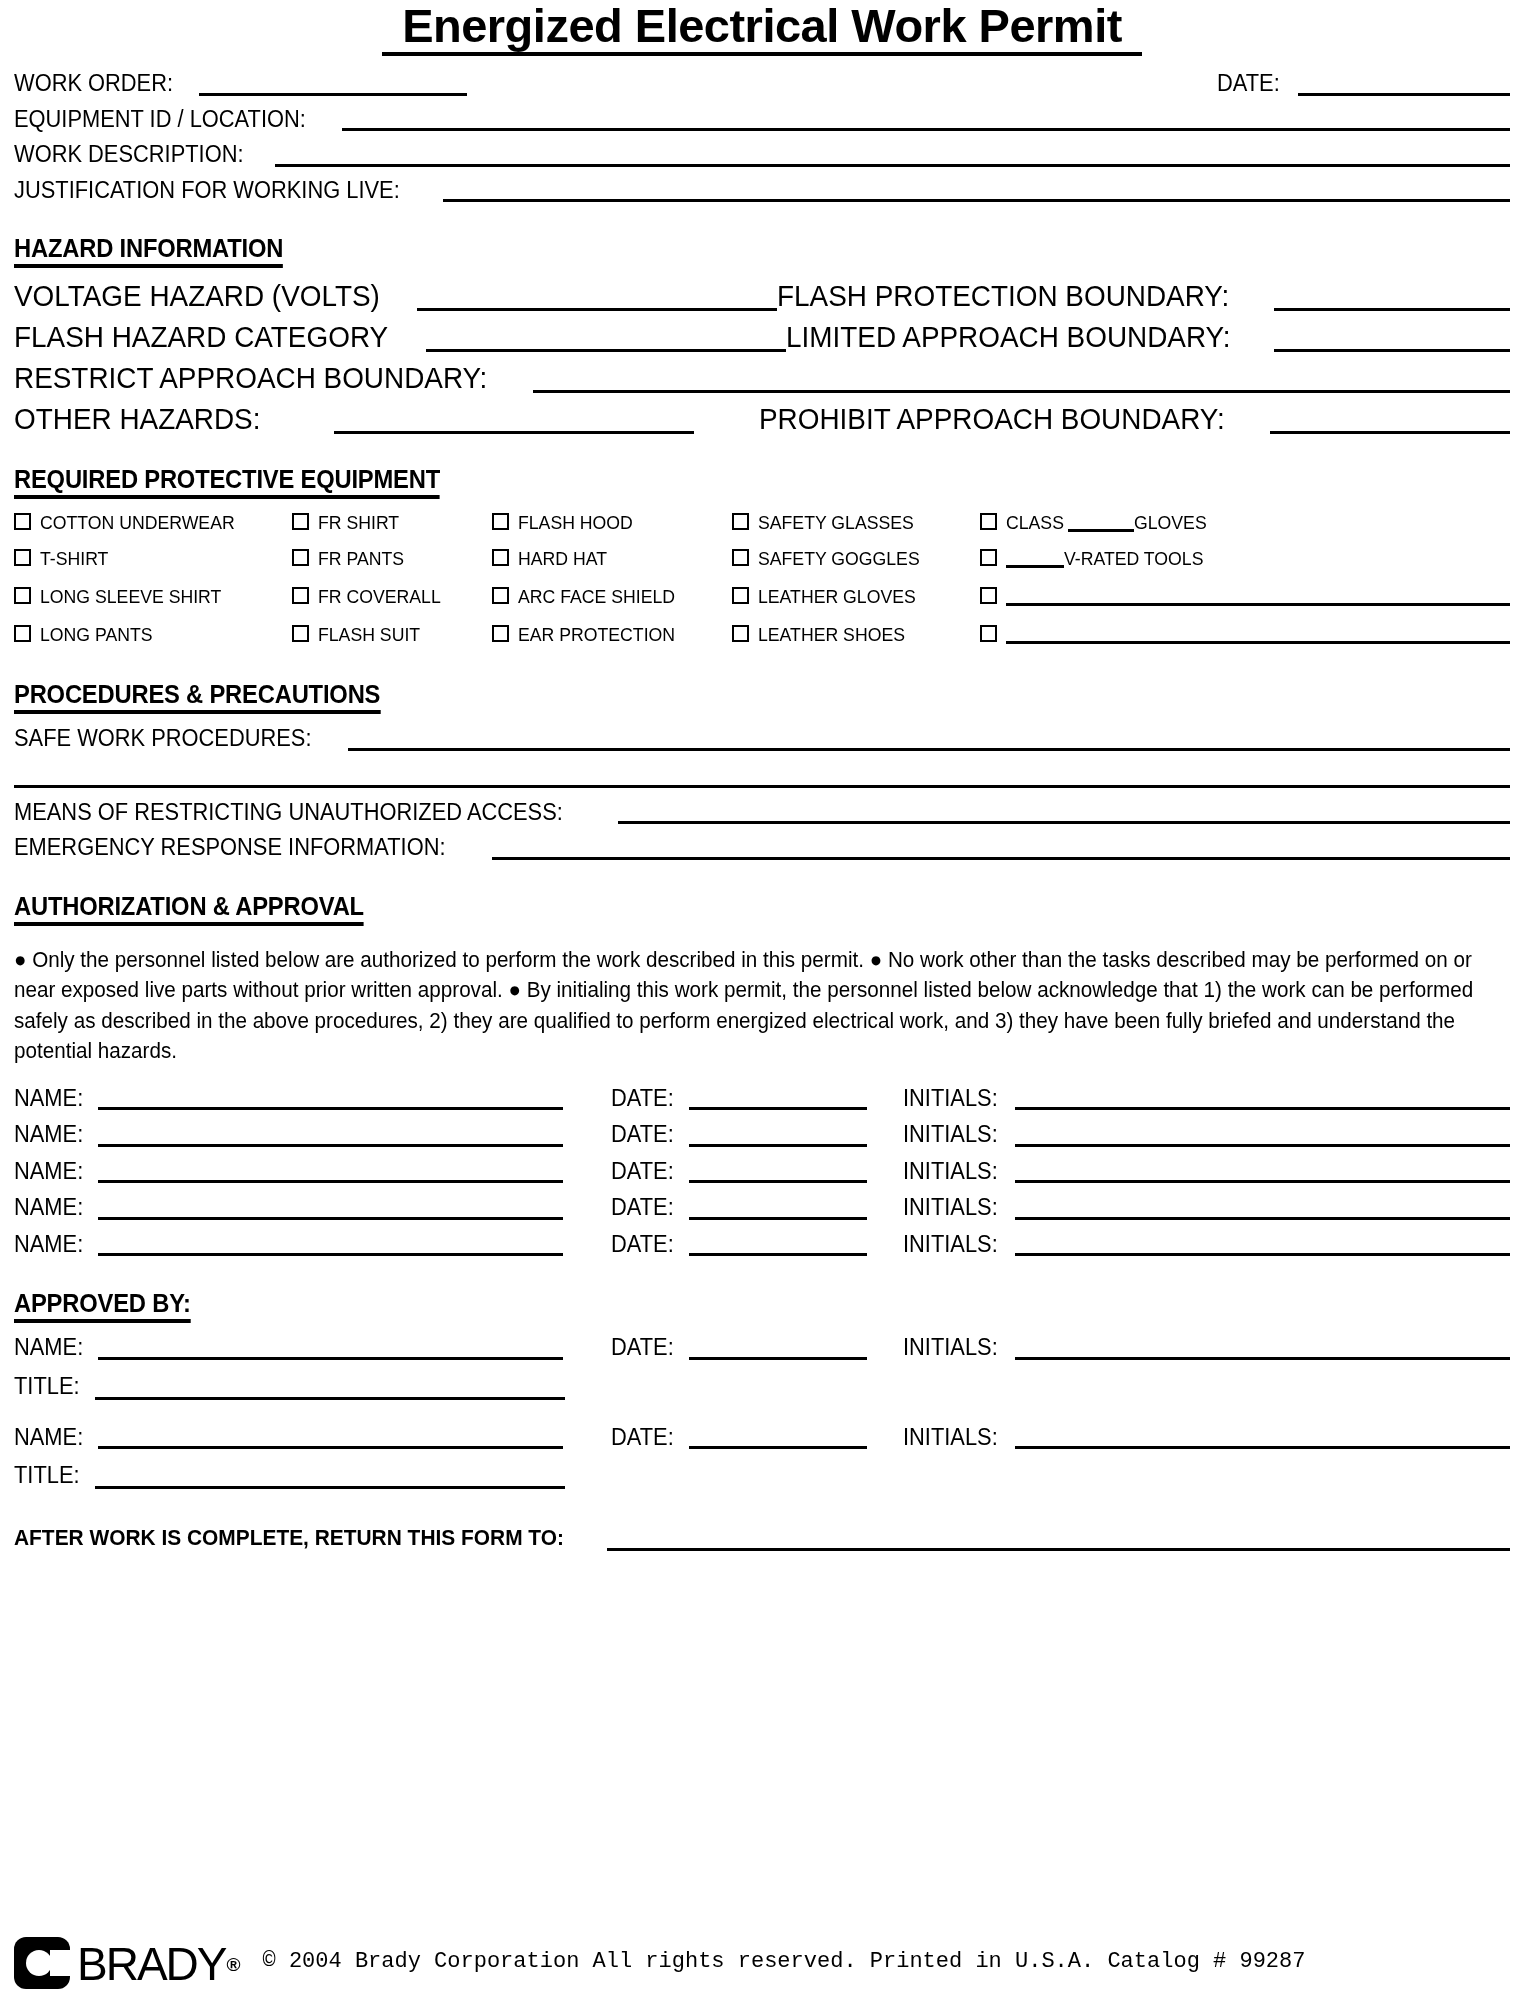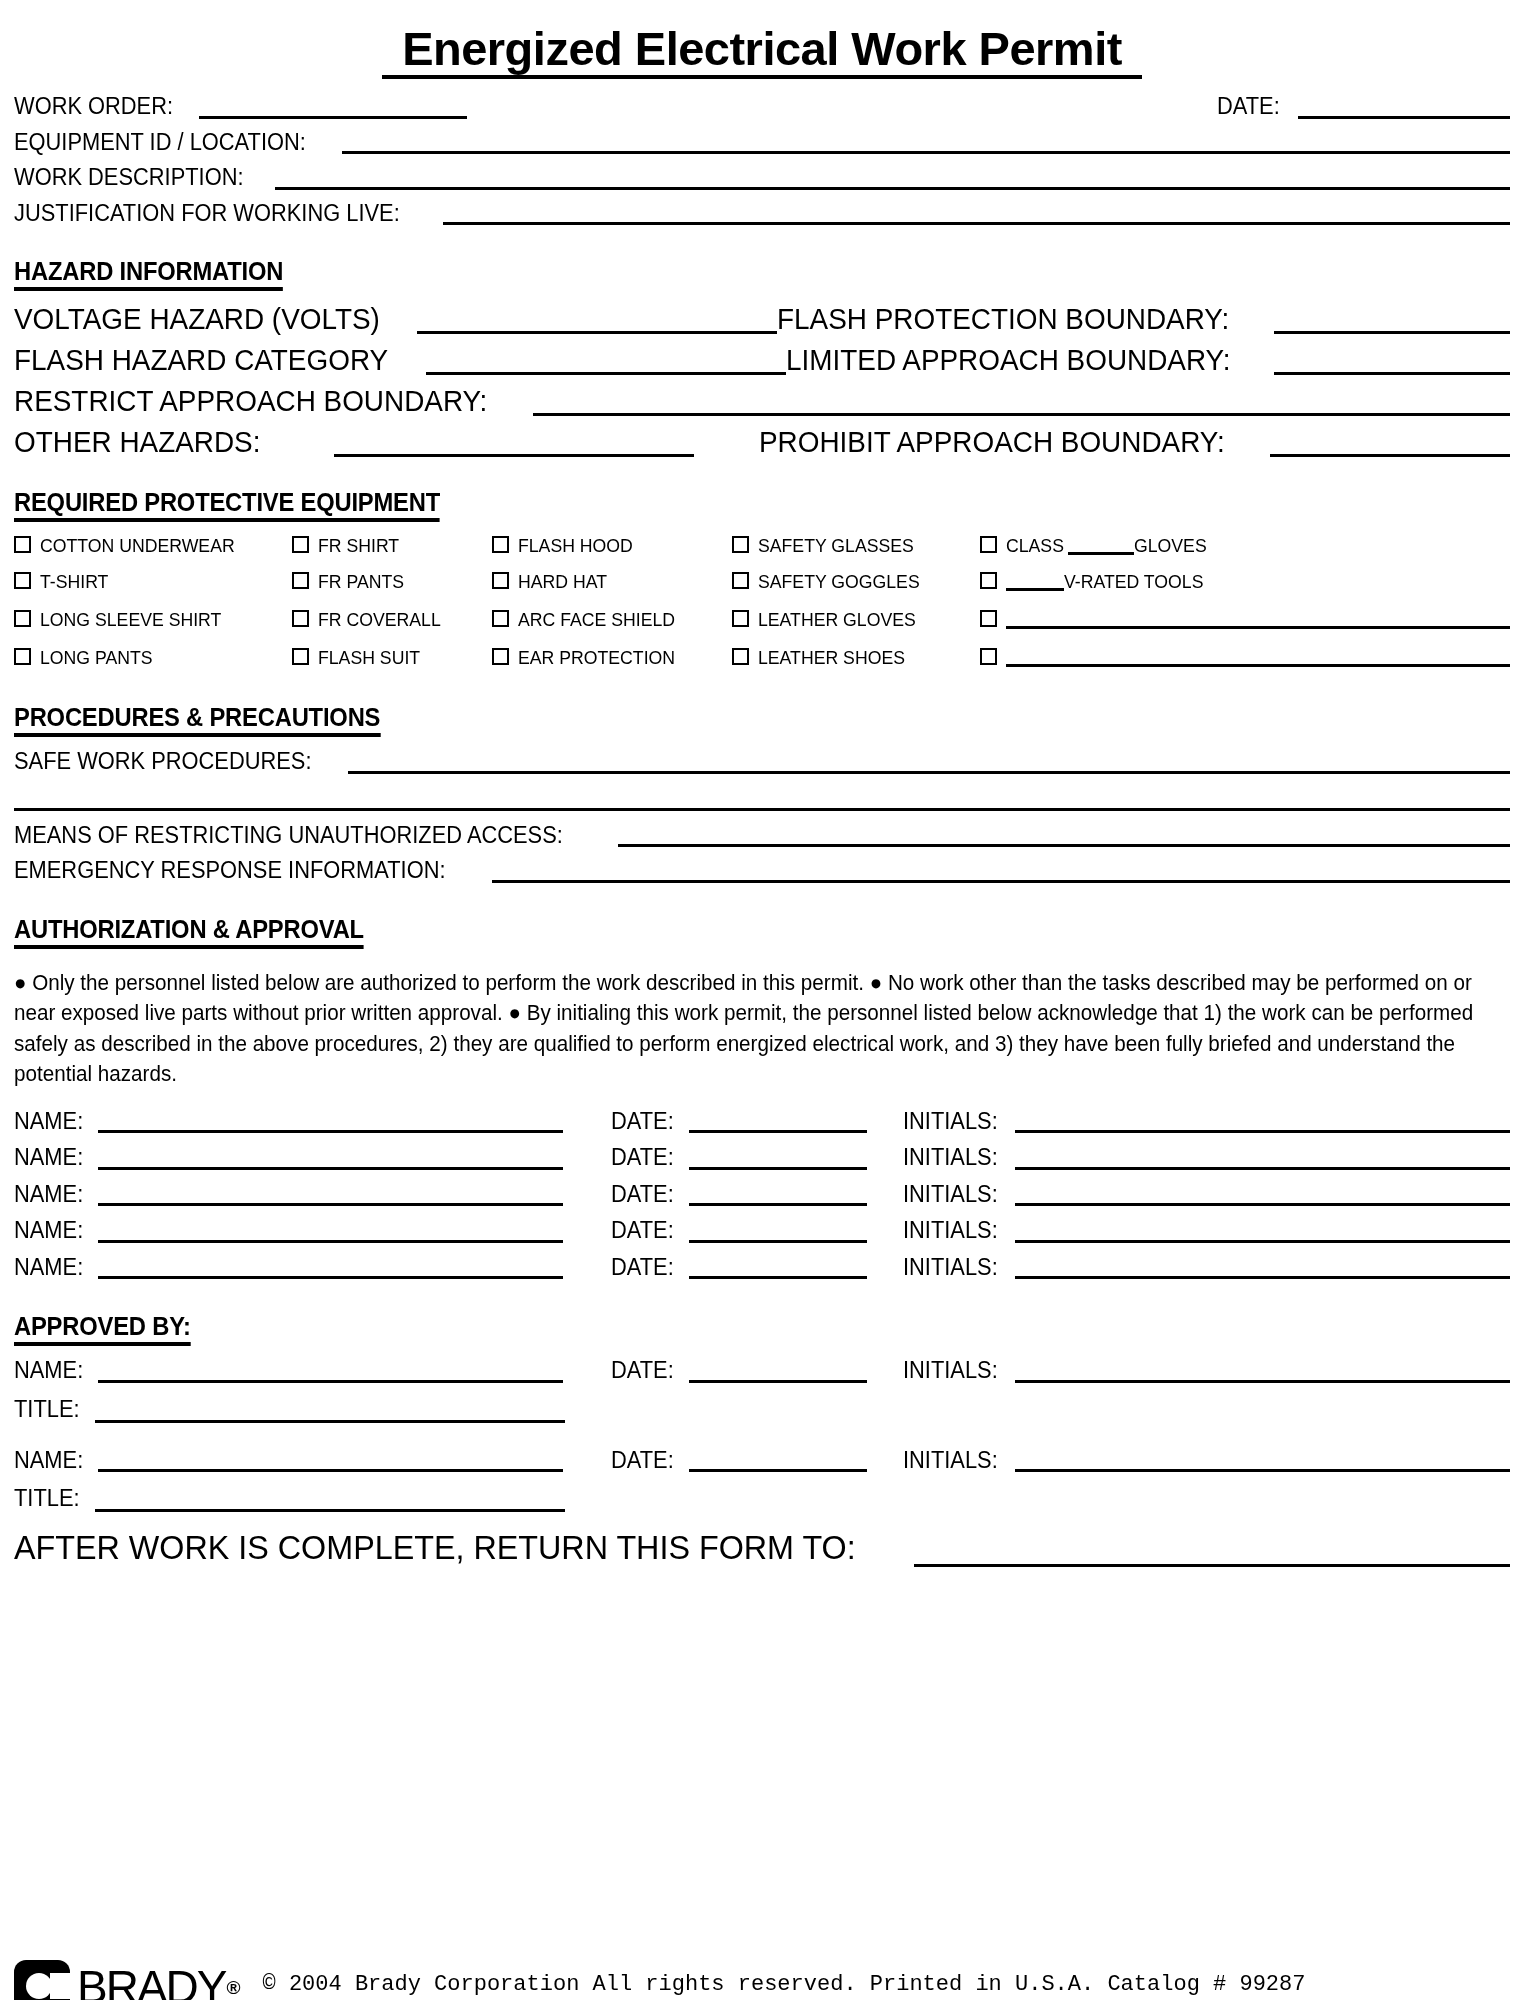--- a/index.html
+++ b/index.html
@@ -22,21 +22,21 @@
     box-sizing: border-box;
     position: relative;
   }
 
   
   .doc-title {
     text-align: center;
     font-size: 47px;
     font-weight: bold;
     letter-spacing: -0.5px;
-    margin: 24px 0 0 0;
+    margin: 1px 0 0 0;
     padding-bottom: 2px;
     line-height: 1.05;
   }
   .title-rule {
     height: 4px;
     background: #000;
     width: 760px;
     margin: 0 auto 16px auto;
   }
 
@@ -192,23 +192,23 @@
     margin-bottom: 13px;
     white-space: nowrap;
   }
   .title-row .lbl  { flex: 0 0 auto; transform: scaleX(0.93); transform-origin: left bottom; }
   .title-row .line { flex: 0 0 470px; border-bottom: 3px solid #000; height: 19px; margin-left: 10px; }
 
   
   .afterwork {
     display: flex;
     align-items: flex-end;
-    margin-top: 16px;
-    font-size: 34px;
-    font-weight: normal;
+    margin-top: 36px;
+    font-size: 22px;
+    font-weight: bold;
     white-space: nowrap;
   }
   .afterwork .lbl  { flex: 0 0 auto; transform: scaleX(0.95); transform-origin: left bottom; }
   .afterwork .line { flex: 1 1 auto; border-bottom: 3px solid #000; height: 20px; margin-left: 14px; }
 
   
   .footer {
     position: absolute;
     left: 14px;
     bottom: 8px;

